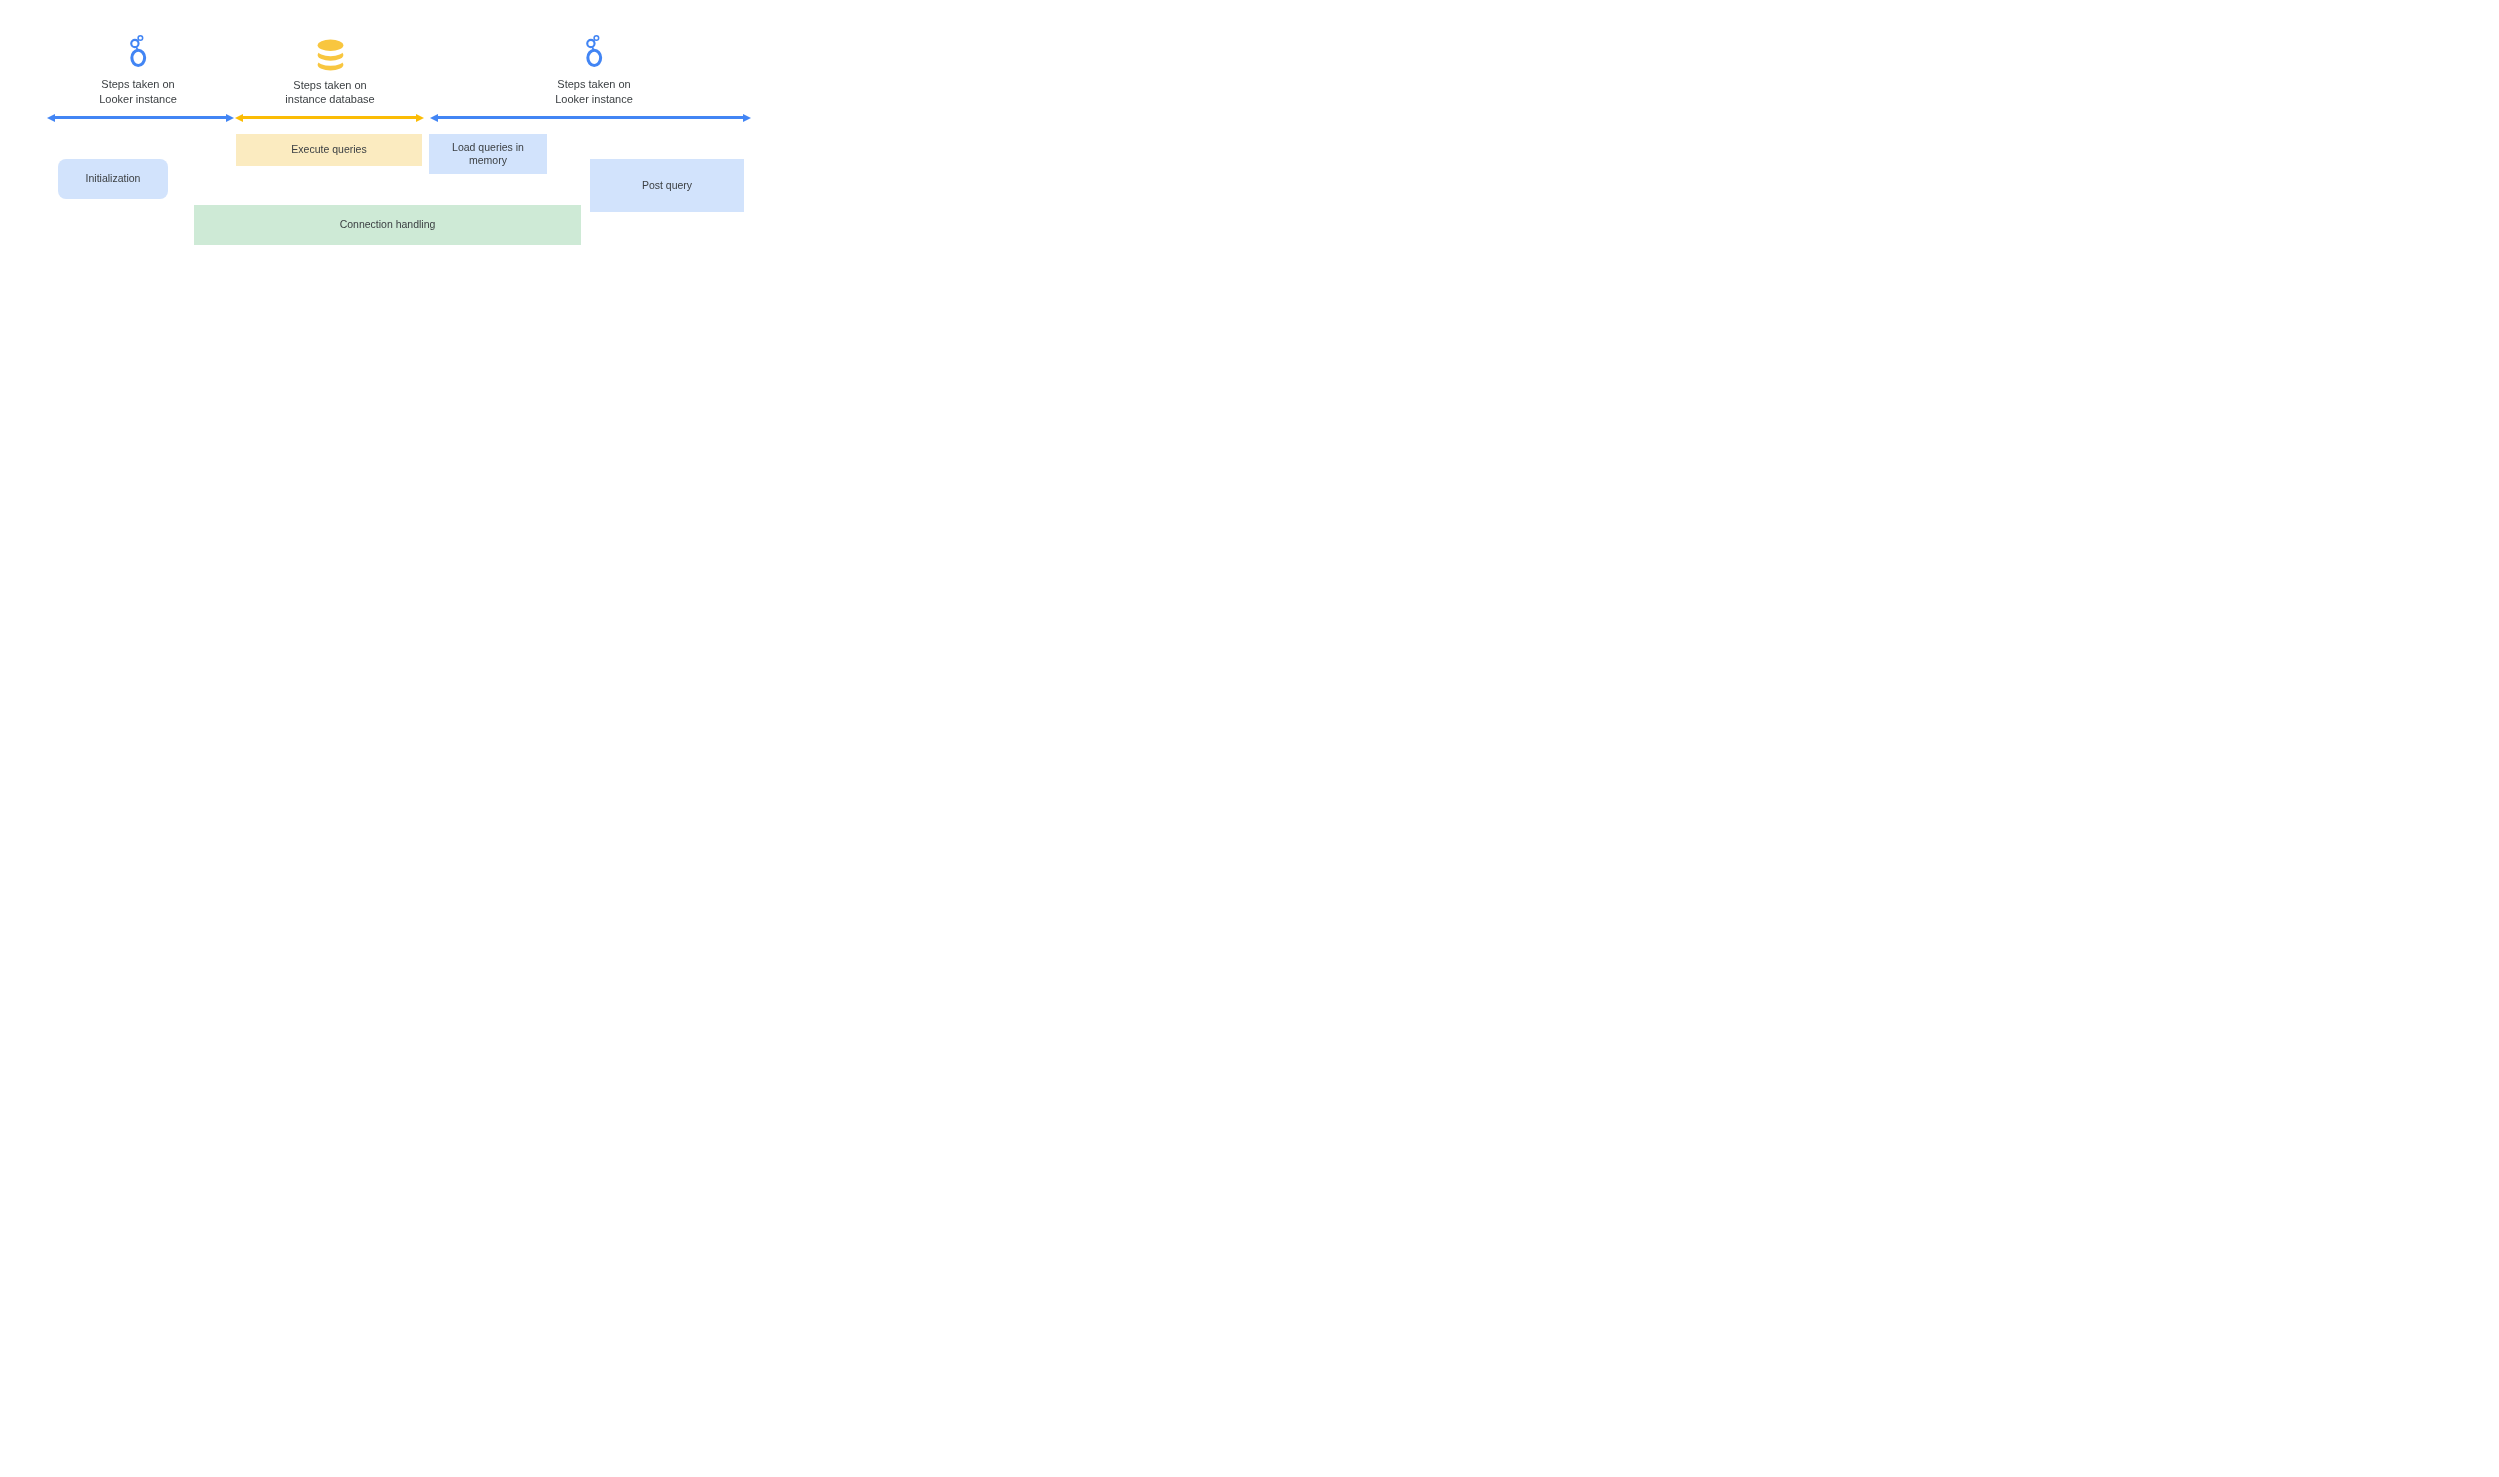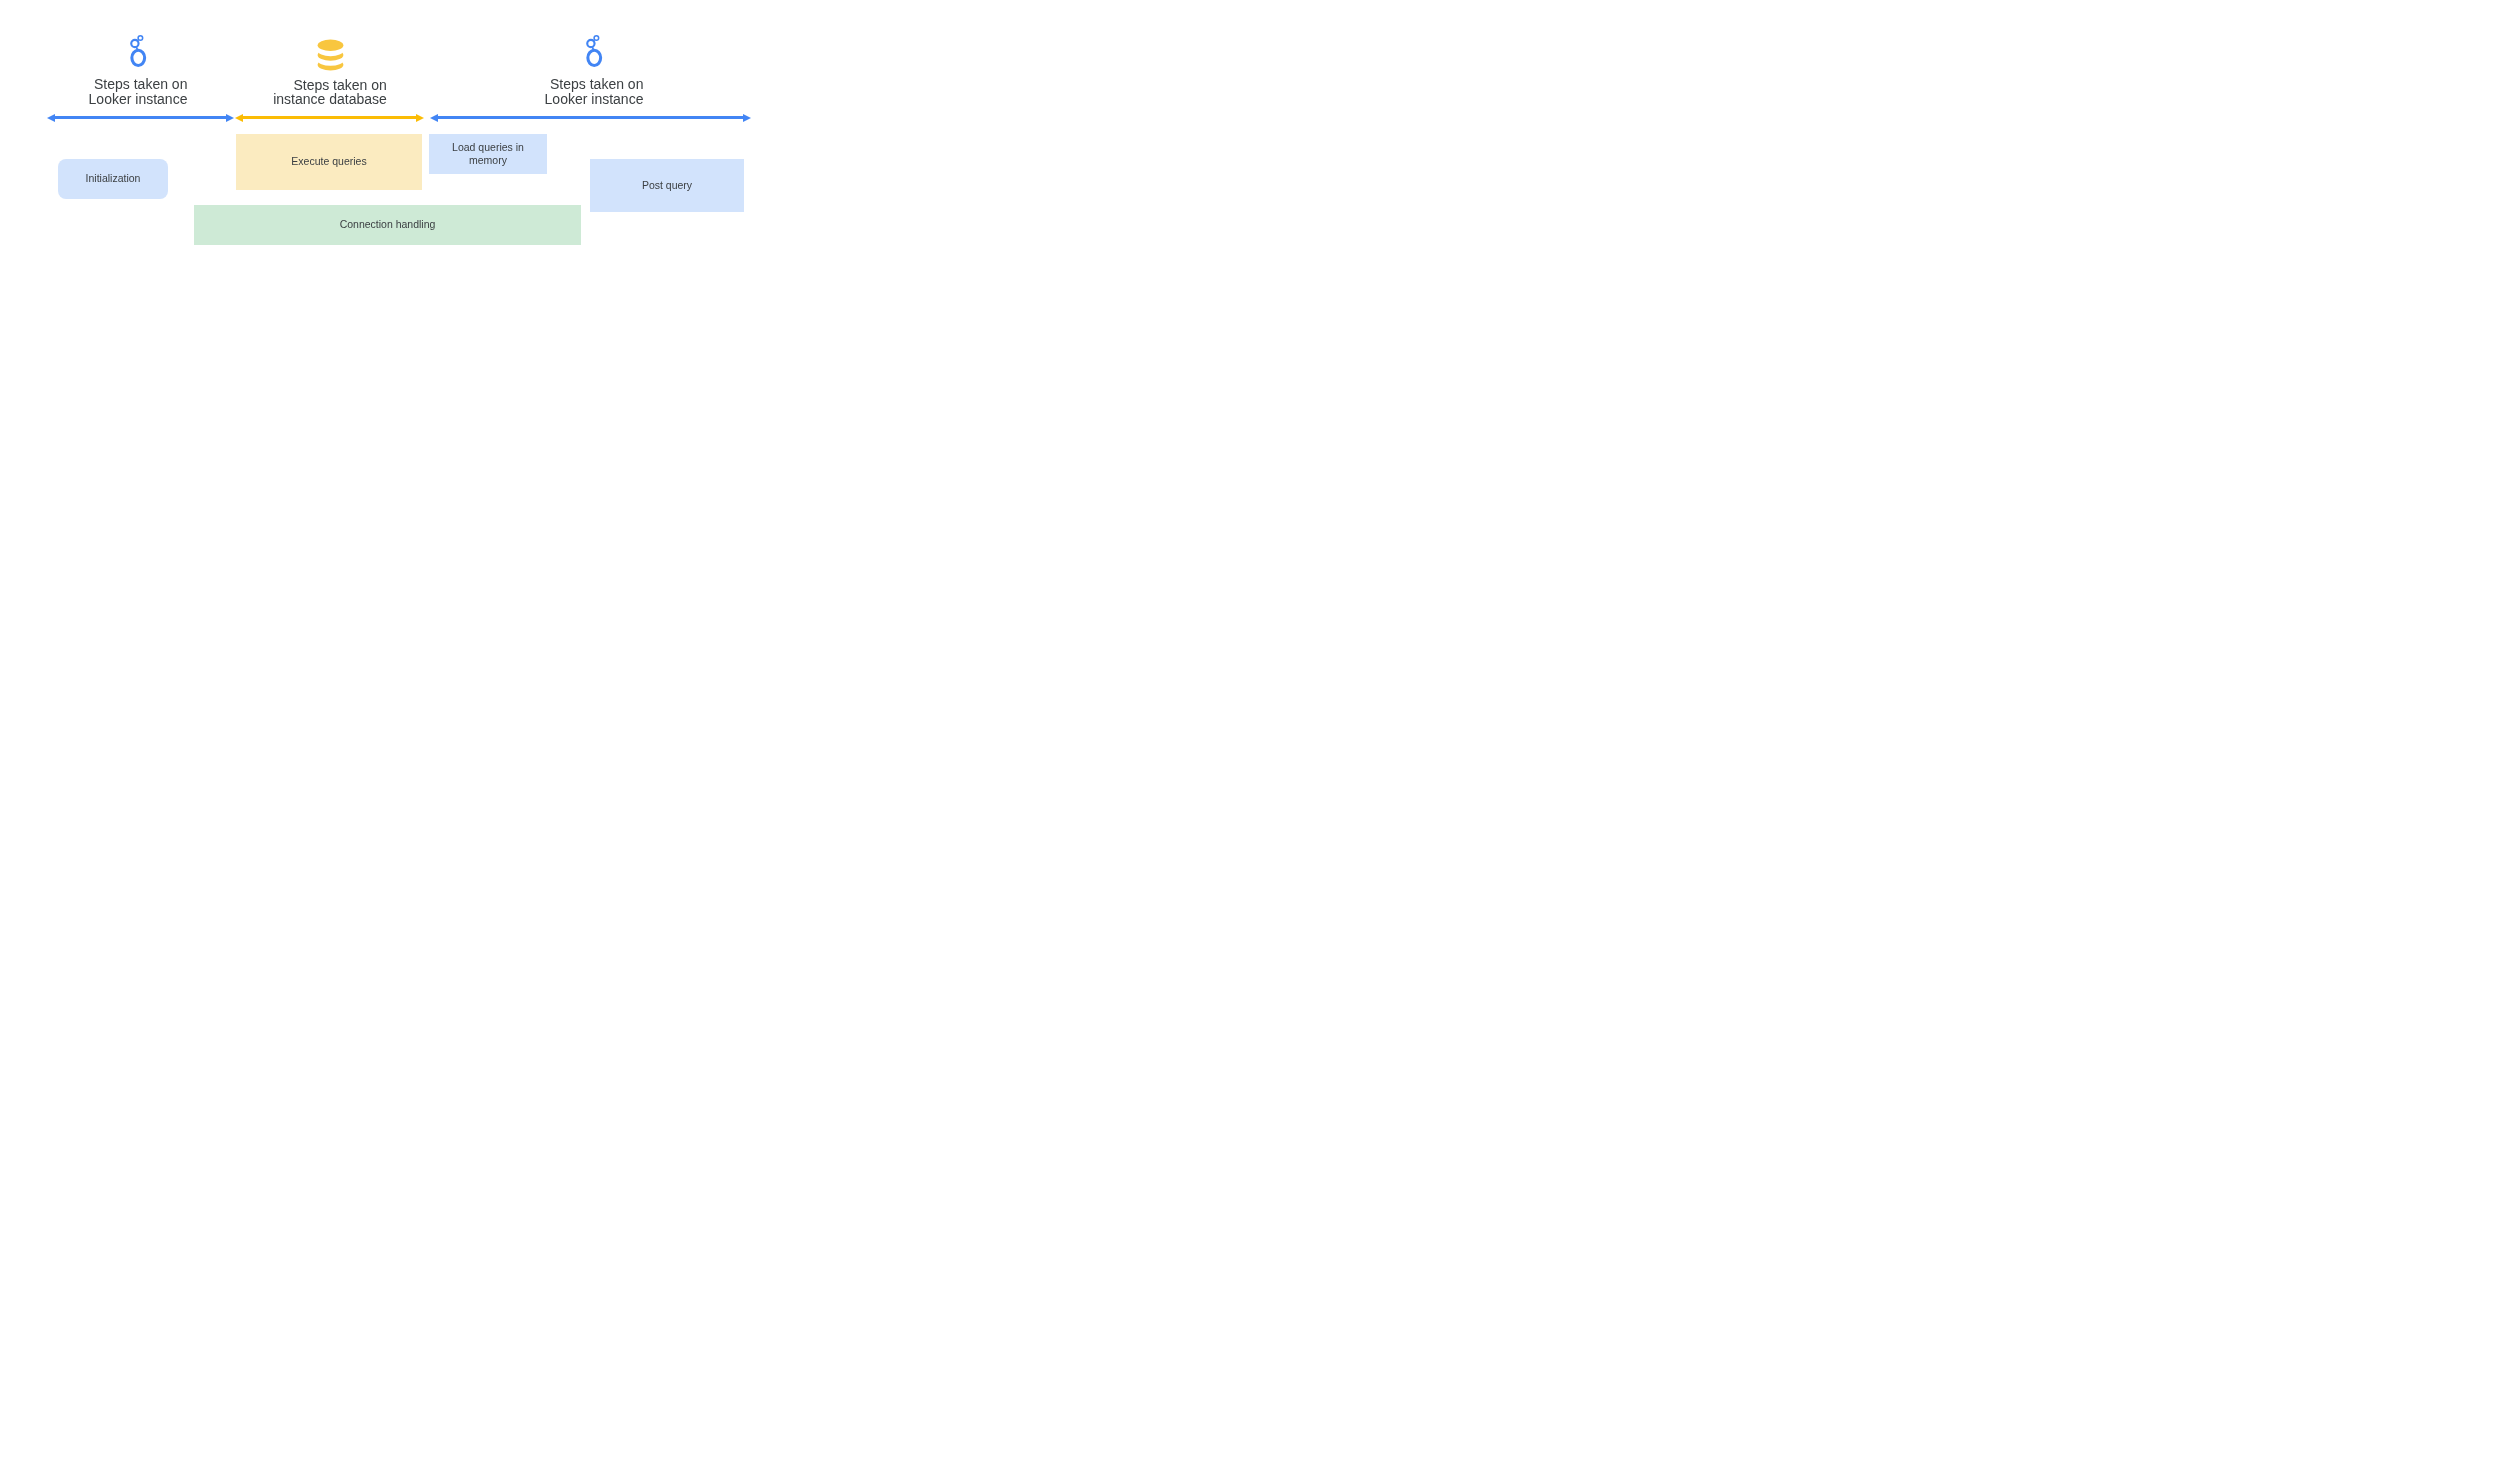--- a/index.html
+++ b/index.html
@@ -8,22 +8,22 @@
     width:800px;
     height:295px;
     background:#ffffff;
     font-family:"Liberation Sans", sans-serif;
     color:#3C4043;
     overflow:hidden;
   }
   
   .hdr-group{position:absolute;display:flex;flex-direction:column;align-items:center;}
   .hdr-caption{
-    text-align:right;
-    font-size:14px;
+    text-align:center;
+    font-size:11px;
     line-height:14.5px;
     color:#3C4043;
     white-space:nowrap;
   }
   .hdr-icon{display:block;}
   
   .span-arrow{position:absolute;display:flex;align-items:center;height:9px;}
   .ah{width:0;height:0;border-top:4.5px solid transparent;border-bottom:4.5px solid transparent;}
   .line{flex:1;height:2.5px;}
   .arrow-blue .ah-l{border-right:8px solid #4285F4;}
@@ -49,21 +49,21 @@
   
   #grp-left{left:88px;top:35px;width:100px;}
   #grp-mid{left:280px;top:39px;width:100px;}
   #grp-right{left:544px;top:35px;width:100px;}
   #grp-left .hdr-caption,#grp-right .hdr-caption{margin-top:10px;}
   #grp-mid .hdr-caption{margin-top:6.5px;}
   #arrow-left{left:47px;width:187px;top:113px;}
   #arrow-mid{left:235px;width:189px;top:113px;}
   #arrow-right{left:430px;width:321px;top:113px;}
   #box-initialization{left:58px;top:159px;width:110px;height:40px;border-radius:8px;}
-  #box-execute{left:236px;top:134px;width:186px;height:56px;}
+  #box-execute{left:236px;top:134px;width:186px;height:32px;}
   #box-load{left:429px;top:134px;width:118px;height:40px;padding:0 5px;box-sizing:border-box;}
   #box-post{left:590px;top:159px;width:154px;height:53px;}
   #box-connection{left:194px;top:185px;width:387px;height:40px;}
   #box-async{left:46px;top:235px;width:707px;height:41px;}
 </style>
 </head>
 <body>
 
 <div class="canvas">
 

